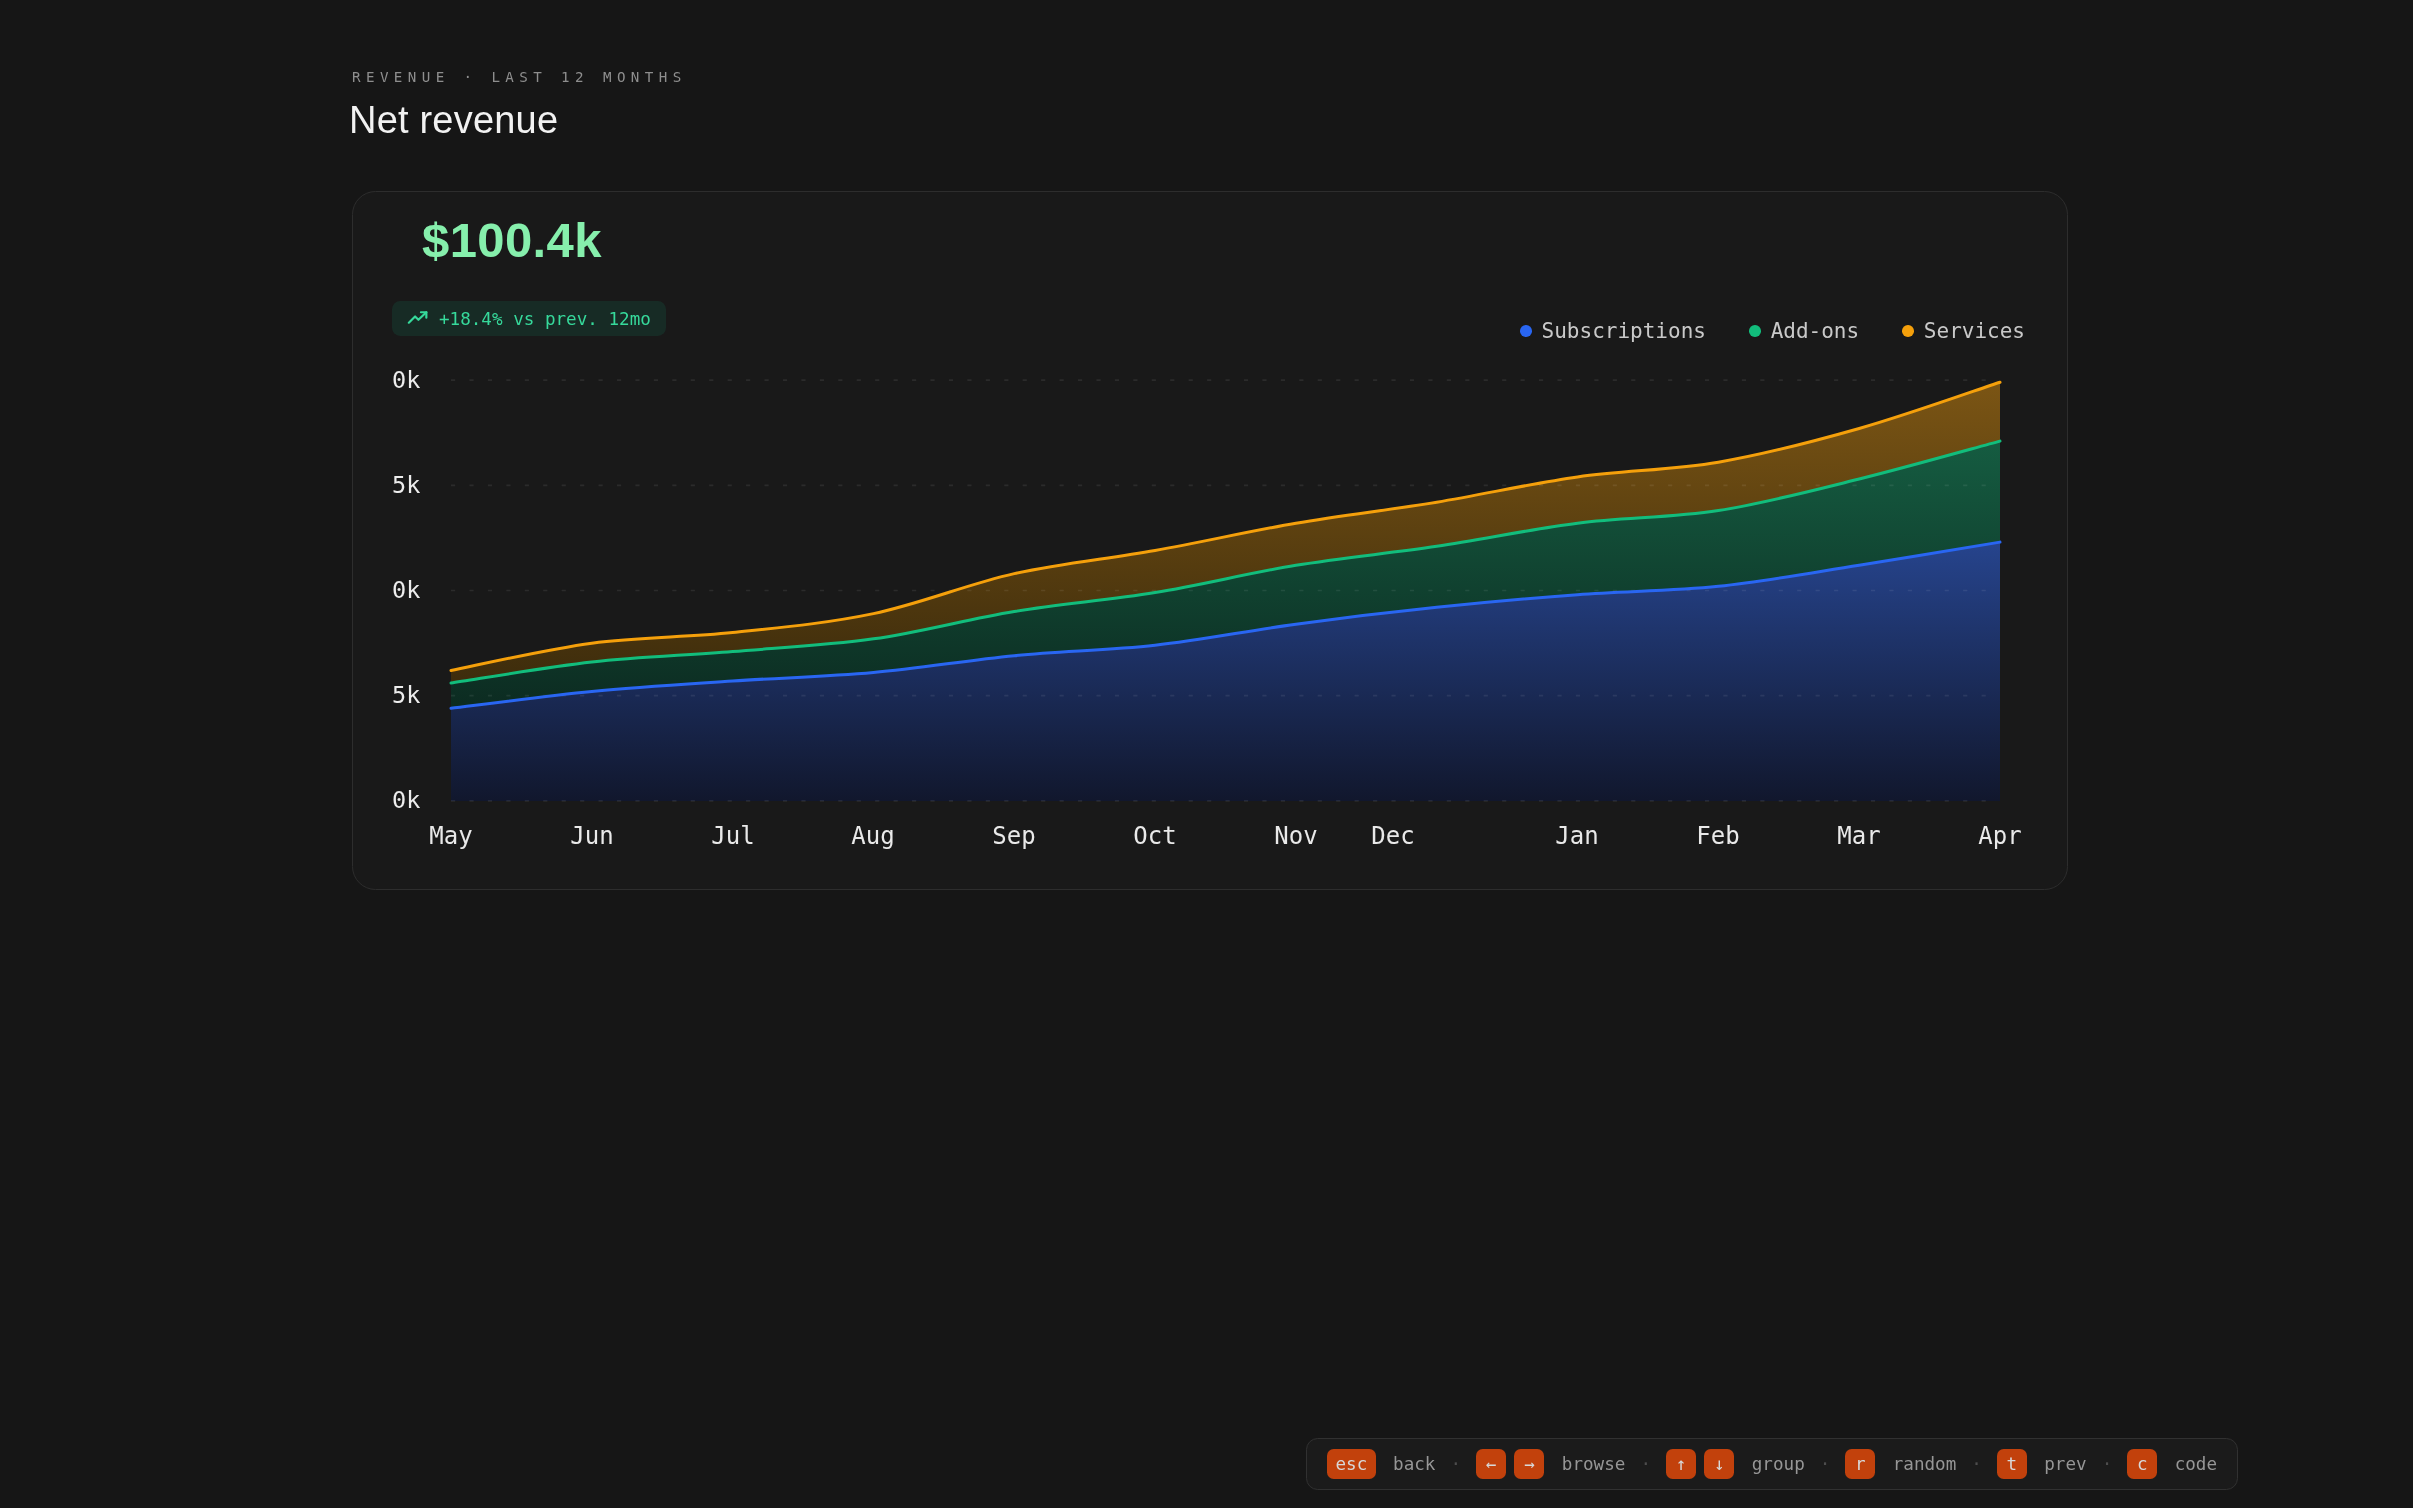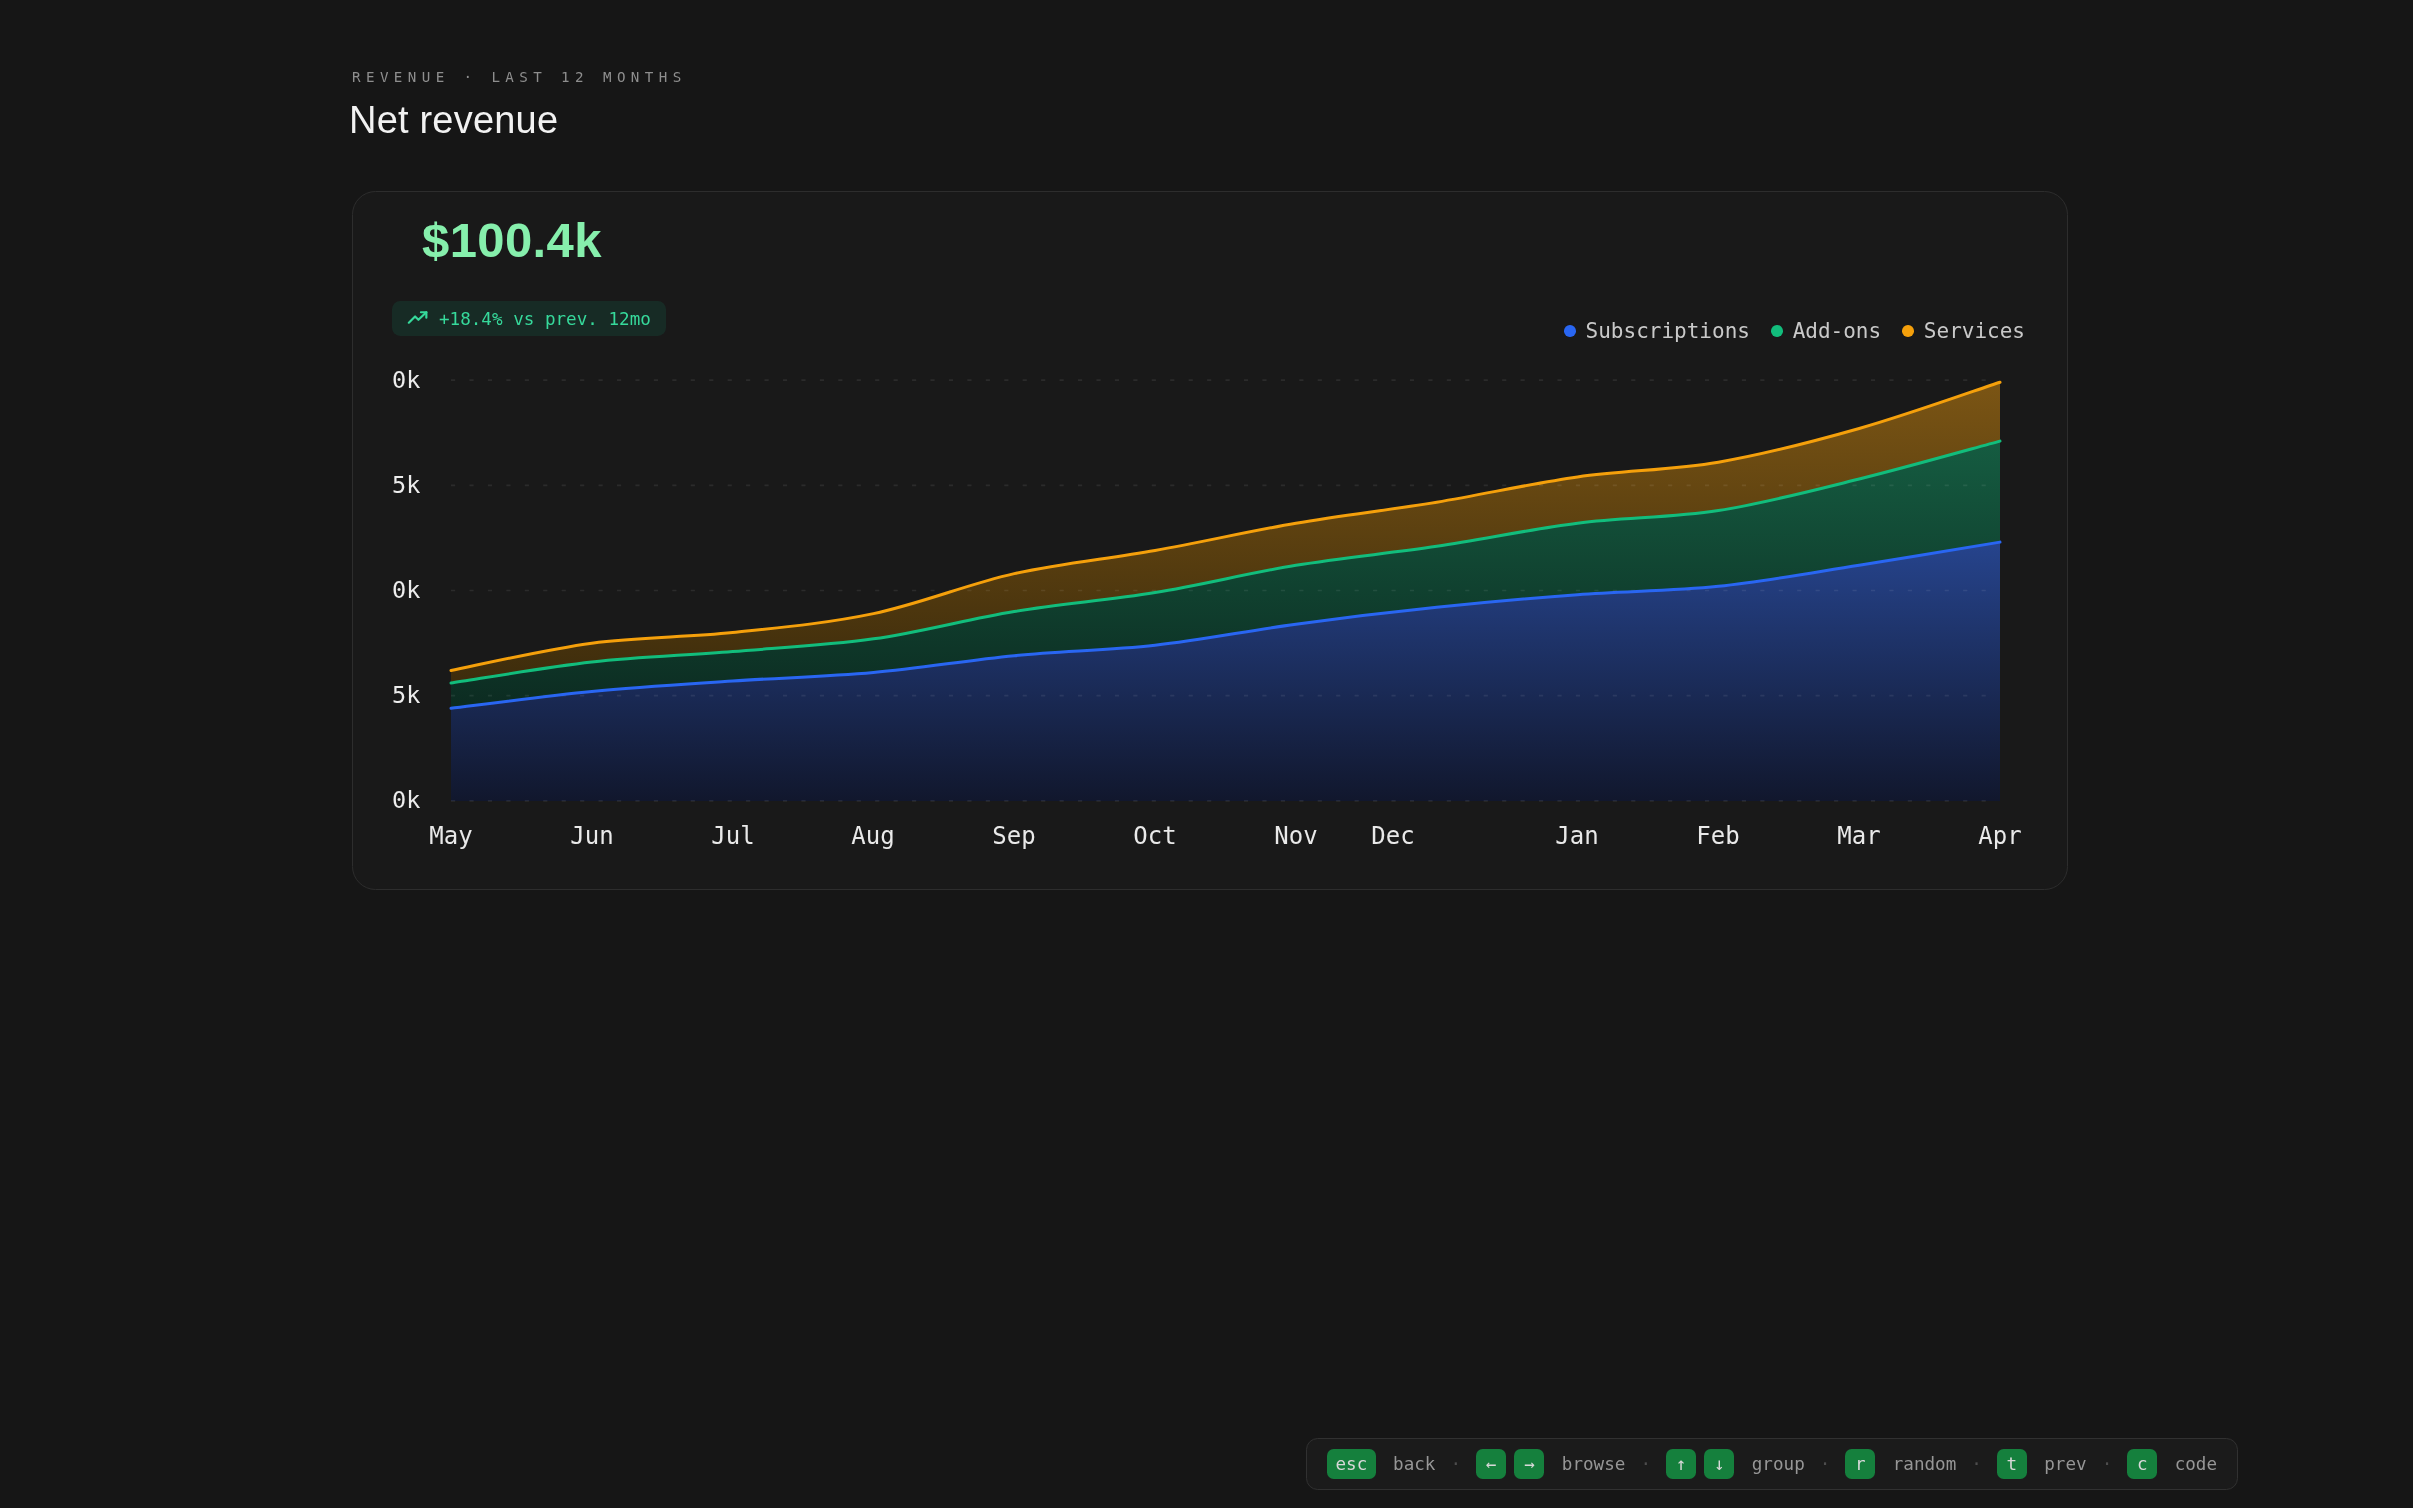--- a/index.html
+++ b/index.html
@@ -31,21 +31,21 @@
     padding:7.5px 15px;border-radius:8.4px;
     background:rgba(16,185,129,0.12);
     font-family:"DejaVu Sans Mono",monospace;font-size:17.6px;color:#36d99b;
     white-space:nowrap;
     justify-content:space-between;
   }
   .badge svg{display:block;}
 
   .legend{
     position:absolute;right:42px;top:127px;
-    display:flex;align-items:center;gap:21px;
+    display:flex;align-items:center;gap:43px;
   }
   .legend-item{
     display:flex;align-items:center;gap:10px;
     font-family:"DejaVu Sans Mono",monospace;font-size:21px;color:#c9c9c9;
     white-space:nowrap;
   }
   .legend-dot{width:11.7px;height:11.7px;border-radius:50%;}
 
   .ytick{
     position:absolute;left:39px;transform:translateY(-50%);
@@ -60,21 +60,21 @@
   .hotbar{
     position:absolute;right:26px;bottom:18.4px;height:52px;
     display:flex;align-items:center;gap:15px;padding:0 20px;
     background:#1b1b1b;border:1.7px solid #313131;border-radius:11.7px;
     box-sizing:border-box;white-space:nowrap;
   }
   .hb-group{display:flex;align-items:center;gap:8.4px;}
   .key{
     display:inline-flex;align-items:center;justify-content:center;
     min-width:30px;height:30px;padding:0 8.4px;border-radius:6.7px;
-    background:#15803d;color:#d8d8d8;
+    background:#c2410c;color:#d8d8d8;
     font-family:"DejaVu Sans Mono",monospace;font-size:17.6px;
     box-sizing:border-box;
   }
   .hb-label{font-family:"DejaVu Sans Mono",monospace;font-size:17.6px;color:#969696;margin-left:9px;}
   .hb-dot{color:#4d4d4d;font-family:"DejaVu Sans Mono",monospace;font-size:17.6px;}
 </style>
 </head>
 <body>
 
 <div id="screen">

